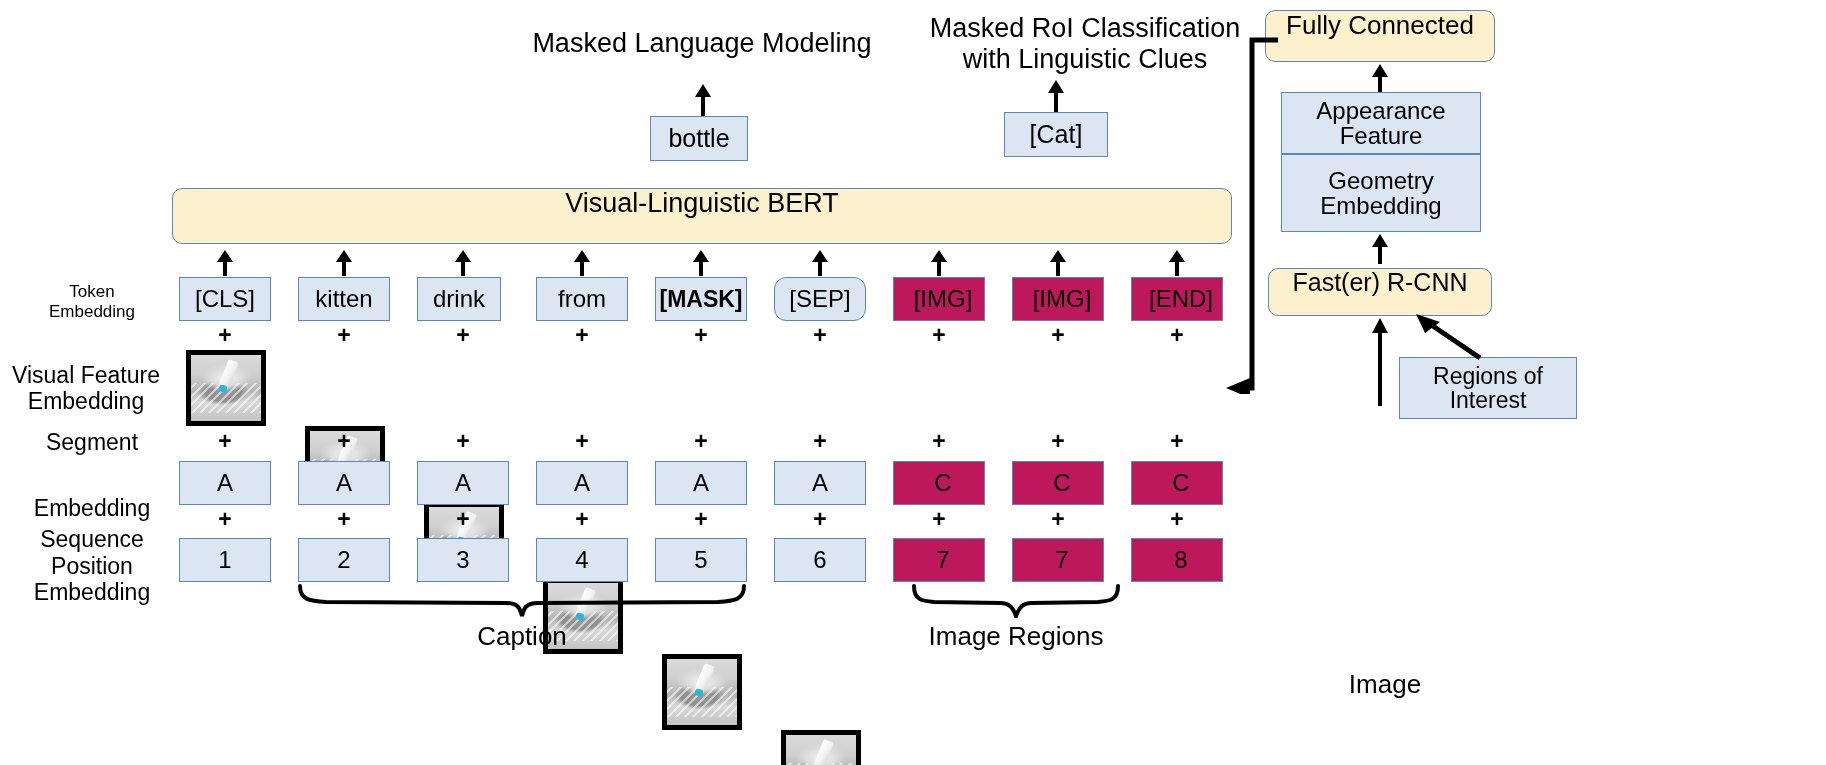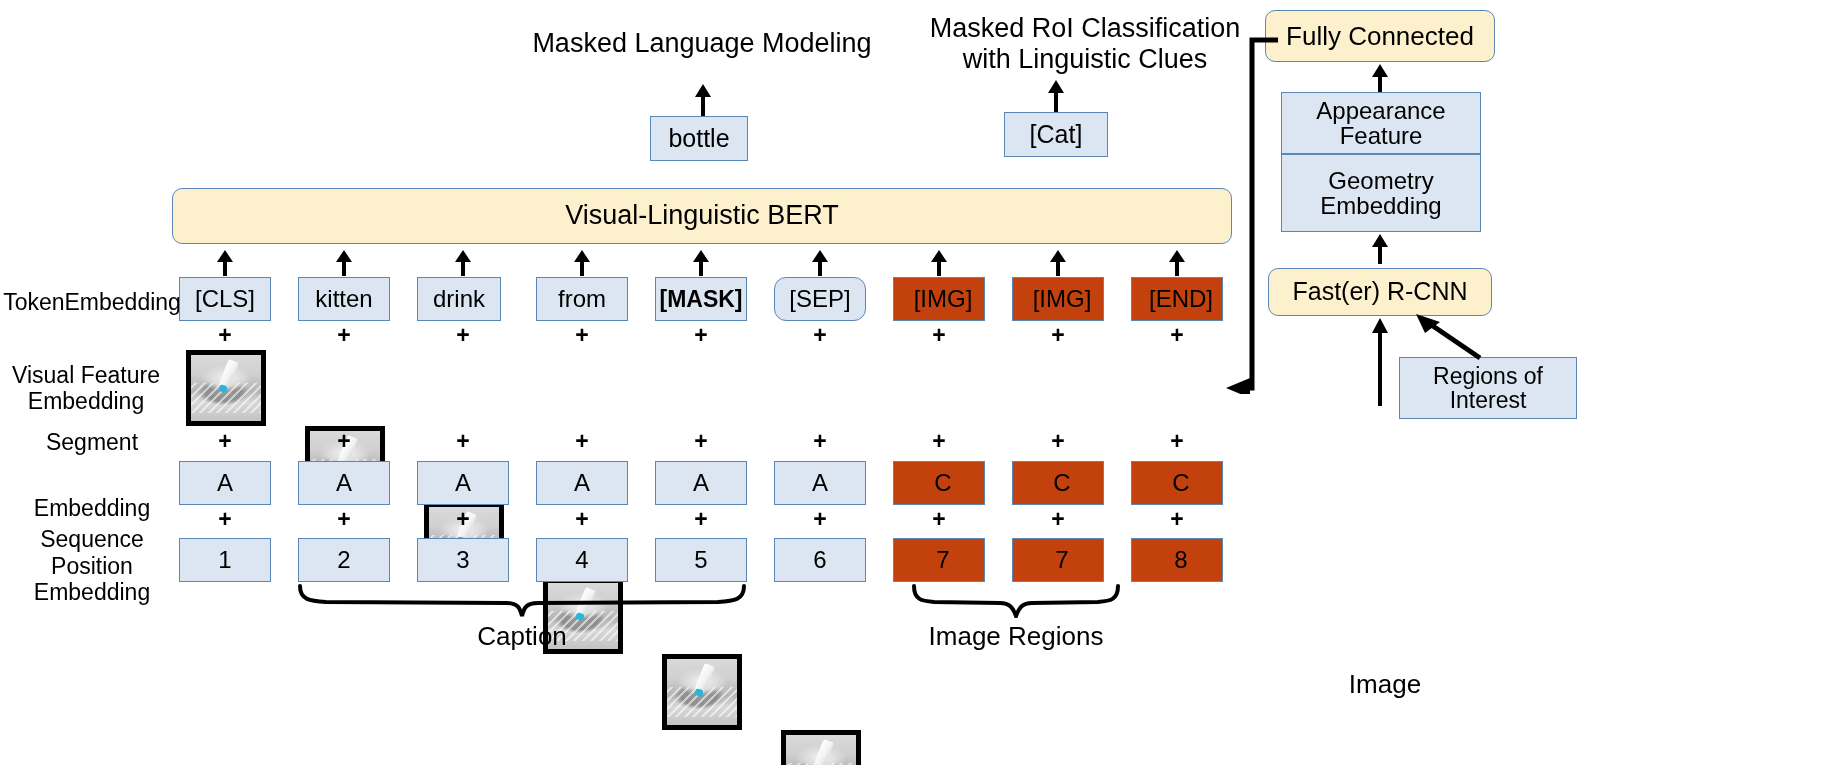--- a/index.html
+++ b/index.html
@@ -10,27 +10,27 @@
   }
   .abs{position:absolute;box-sizing:border-box;}
 
   
   .blue-box{
     background:#dce6f2;border:1.5px solid #5b87b5;
     display:flex;align-items:center;justify-content:center;
     text-align:center;line-height:1.05;
   }
   .peach-box{
-    background:#c2410c;border:1.5px solid #5b87b5;
+    background:#be185d;border:1.5px solid #5b87b5;
     display:flex;align-items:center;justify-content:center;
     text-align:center;line-height:1.05;padding-left:8px;
   }
   .cream-box{
     background:#fdf0cd;border:1.5px solid #5b87b5;border-radius:10px;
-    display:flex;align-items:center;justify-content:center;
+    display:flex;justify-content:center;
     text-align:center;line-height:1.1;
   }
   .plain-text{
     display:flex;align-items:center;justify-content:center;
     text-align:center;line-height:1.15;
   }
   .plus{
     font-size:23px;font-weight:bold;
     display:flex;align-items:center;justify-content:center;
   }
@@ -140,21 +140,21 @@
     <svg width="18" height="26" viewBox="0 0 18 26">
       <polygon points="9,0 17,12 11,12 11,26 7,26 7,12 1,12" fill="#000"></polygon>
     </svg>
   </div>
 <div class="abs arrow-up" style="left:1168px;top:250px;width:18px;height:26px;">
     <svg width="18" height="26" viewBox="0 0 18 26">
       <polygon points="9,0 17,12 11,12 11,26 7,26 7,12 1,12" fill="#000"></polygon>
     </svg>
   </div>
 
-<div class="abs plain-text" style="left:12px;top:272px;width:160px;height:60px;font-size:23px;flex-direction:row;">
+<div class="abs plain-text" style="left:12px;top:272px;width:160px;height:60px;font-size:17px;flex-direction:column;">
   <span>Token</span>
   <span>Embedding</span>
 </div>
 
 <div class="abs plain-text" style="left:0px;top:358px;width:172px;height:60px;font-size:23px;flex-direction:column;">
   <span>Visual Feature</span>
   <span>Embedding</span>
 </div>
 
 <div class="abs plain-text" style="left:12px;top:445px;width:160px;height:60px;font-size:23px;flex-direction:column;gap:40px;">

